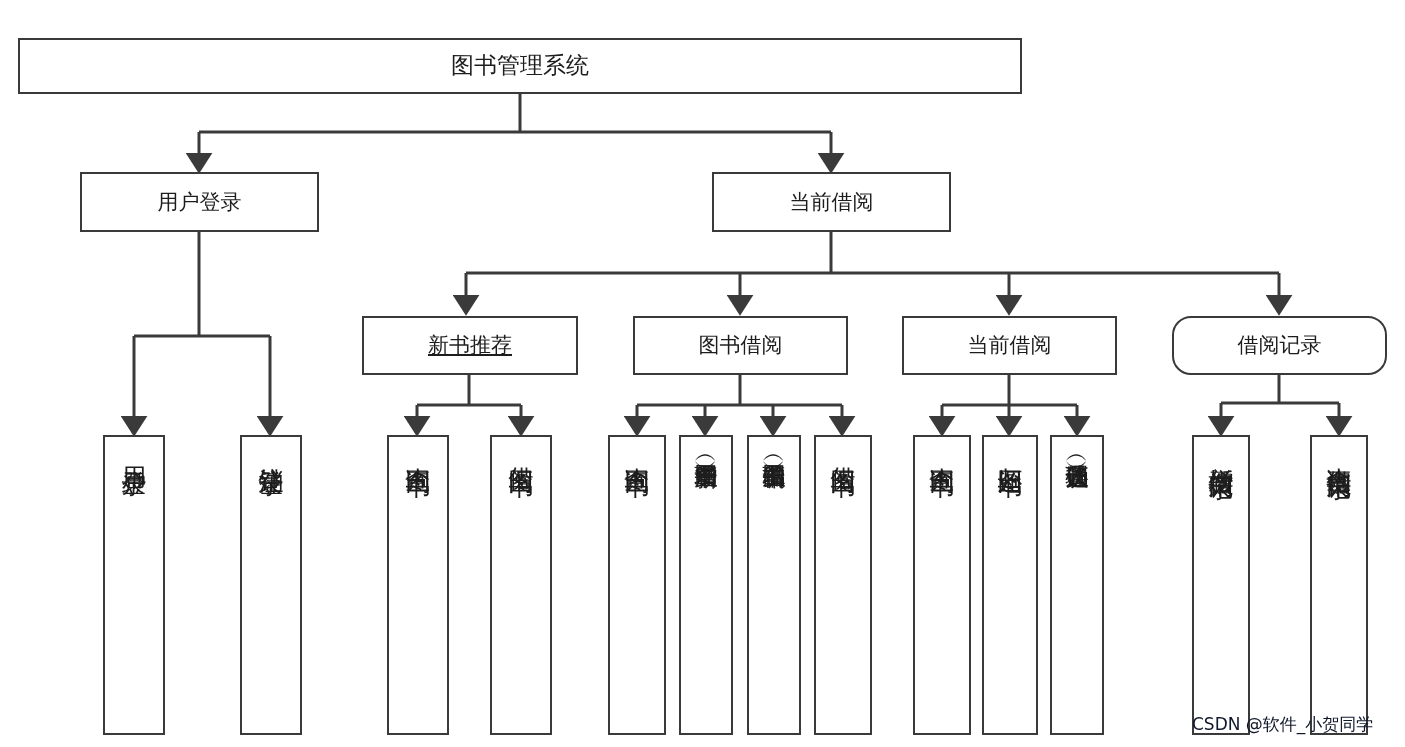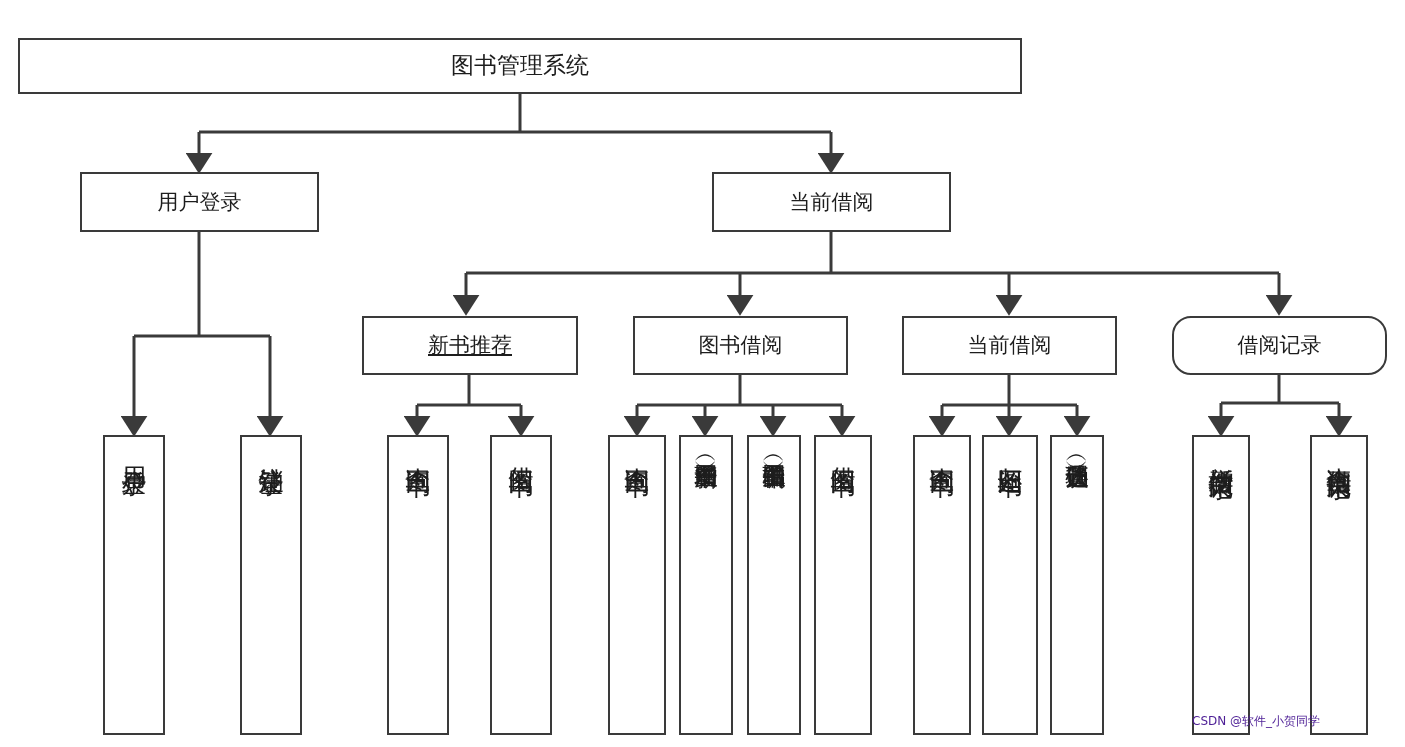--- a/index.html
+++ b/index.html
@@ -61,22 +61,22 @@
     line-height: 1.0;
   }
   .node-v.tight .label {
     font-size: 23px;
     letter-spacing: 0px;
   }
   .watermark {
     position: absolute;
     left: 1192px;
     top: 713px;
-    font-size: 12px;
-    color: #4c1d95;
+    font-size: 17px;
+    color: #0f172a;
     white-space: nowrap;
     font-family: "DejaVu Sans", "Liberation Sans", sans-serif;
   }
 </style>
 </head>
 <body>
 
 <div id="canvas">
 
   <svg id="edges" viewBox="0 0 1405 747" width="1405" height="747" xmlns="http://www.w3.org/2000/svg">

